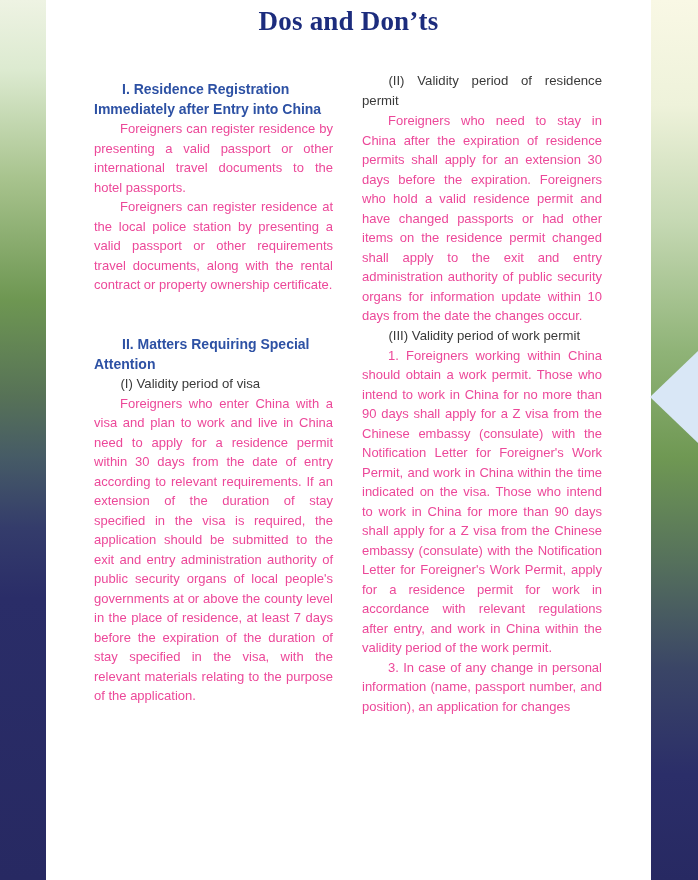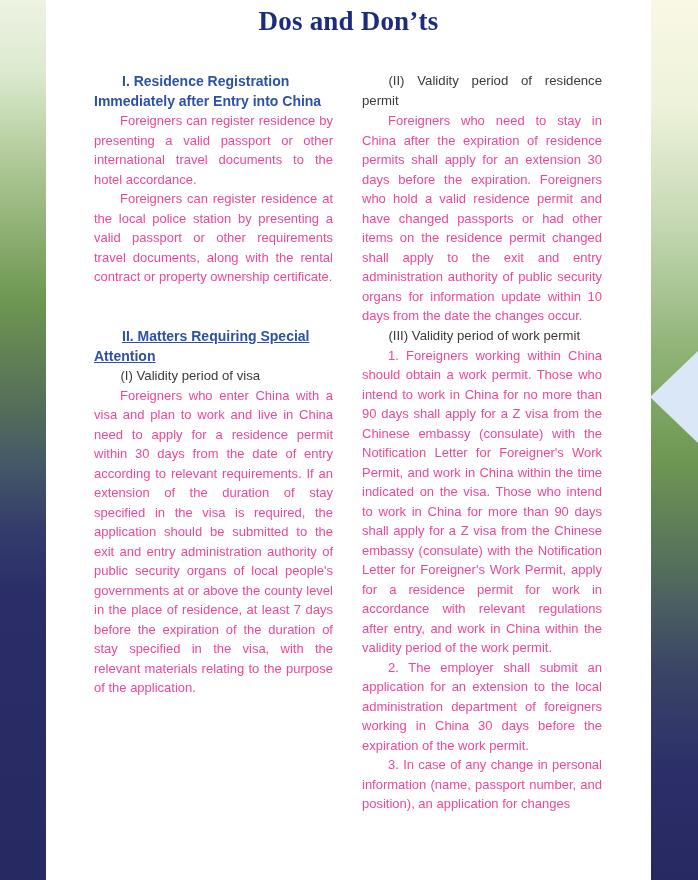--- a/index.html
+++ b/index.html
@@ -37,25 +37,26 @@
   .col-right{left:316px;width:240px;}
   .col p{
     margin:0;padding:0;
     text-indent:2em;
     text-align:justify;
     font-size:13px;line-height:19.5px;color:#ec4899;
   }
   .col p.p-heading{
     color:#2d51a4;font-weight:bold;font-size:14px;line-height:20px;
     text-align:left;
+    margin-top:8px;
   }
   .col p.p-bold{
     font-weight:normal;color:#3a3a3a;font-size:13.2px;line-height:20px;
   }
-  .gap-before{margin-top:39px !important;text-decoration:underline;}
+  .gap-before{margin-top:39px !important;}
   .page-tab{
     position:absolute;right:0;top:351px;width:48px;height:92px;
     background:#d9e7f6;
     -webkit-clip-path:polygon(100% 0, 100% 100%, 0 50%);
     clip-path:polygon(100% 0, 100% 100%, 0 50%);
     display:flex;align-items:flex-end;
   }
   .page-tab .num{
     padding-left:13px;
     font-family:"DejaVu Sans Mono", monospace;
@@ -67,33 +68,32 @@
 
 <div class="stripe stripe-left"></div>
 <div class="stripe stripe-right"></div>
 
 <div class="page">
 
   <div class="title">Dos and Don’ts</div>
 
   <div class="col col-left">
     <p class="p-heading">I. Residence Registration Immediately after Entry into China</p>
-    <p>Foreigners can register residence by presenting a valid passport or other international travel documents to the hotel accordance.</p>
+    <p>Foreigners can register residence by presenting a valid passport or other international travel documents to the hotel passports.</p>
     <p>Foreigners can register residence at the local police station by presenting a valid passport or other requirements travel documents, along with the rental contract or property ownership certificate.</p>
     <p class="p-heading gap-before">II. Matters Requiring Special Attention</p>
     <p class="p-bold">(I) Validity period of visa</p>
     <p>Foreigners who enter China with a visa and plan to work and live in China need to apply for a residence permit within 30 days from the date of entry according to relevant requirements. If an extension of the duration of stay specified in the visa is required, the application should be submitted to the exit and entry administration authority of public security organs of local people's governments at or above the county level in the place of residence, at least 7 days before the expiration of the duration of stay specified in the visa, with the relevant materials relating to the purpose of the application.</p>
   </div>
 
   <div class="col col-right">
     <p class="p-bold">(II) Validity period of residence permit</p>
     <p>Foreigners who need to stay in China after the expiration of residence permits shall apply for an extension 30 days before the expiration. Foreigners who hold a valid residence permit and have changed passports or had other items on the residence permit changed shall apply to the exit and entry administration authority of public security organs for information update within 10 days from the date the changes occur.</p>
     <p class="p-bold">(III) Validity period of work permit</p>
     <p>1. Foreigners working within China should obtain a work permit. Those who intend to work in China for no more than 90 days shall apply for a Z visa from the Chinese embassy (consulate) with the Notification Letter for Foreigner's Work Permit, and work in China within the time indicated on the visa. Those who intend to work in China for more than 90 days shall apply for a Z visa from the Chinese embassy (consulate) with the Notification Letter for Foreigner's Work Permit, apply for a residence permit for work in accordance with relevant regulations after entry, and work in China within the validity period of the work permit.</p>
-    <p>2. The employer shall submit an application for an extension to the local administration department of foreigners working in China 30 days before the expiration of the work permit.</p>
     <p>3. In case of any change in personal information (name, passport number, and position), an application for changes</p>
   </div>
 
 </div>
 
 <div class="page-tab">
   <span class="num">01</span>
 </div>
 
 </body></html>

